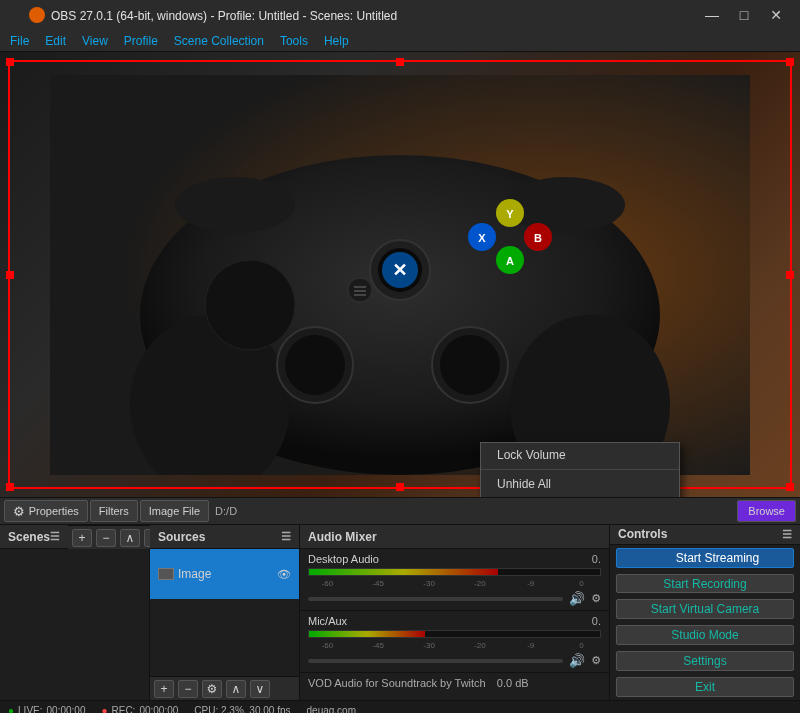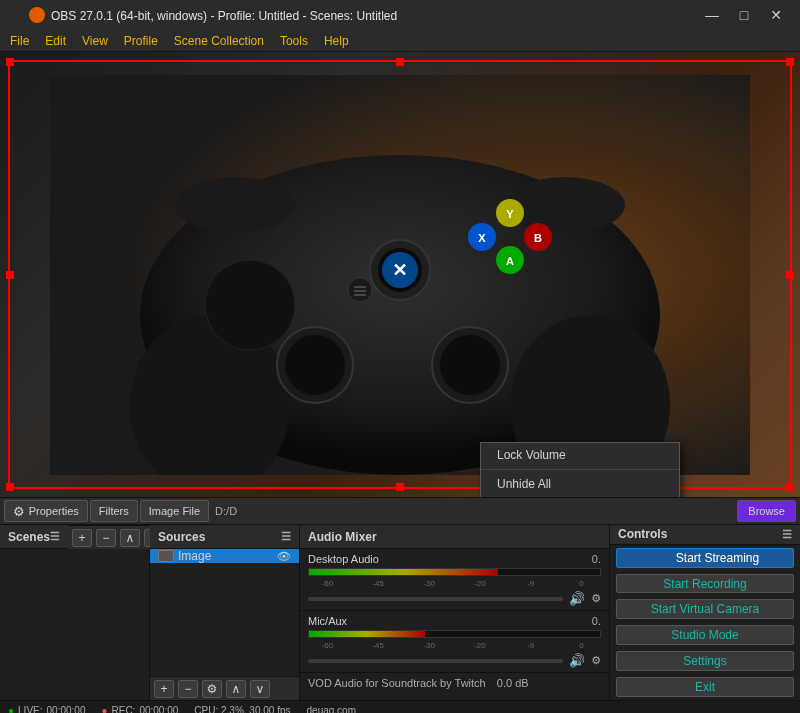--- a/index.html
+++ b/index.html
@@ -57,21 +57,21 @@
       height: 22px;
       background: #2b2b2b;
       display: flex;
       align-items: center;
       padding: 0 2px;
       border-bottom: 1px solid #111;
     }
     .menu-item {
       padding: 2px 8px;
       font-size: 12px;
-      color: #eab308;
+      color: #0ea5e9;
       cursor: pointer;
     }
 
     
     #preview-area {
       position: relative;
       height: 445px;
       background: #111;
       overflow: hidden;
     }
@@ -240,21 +240,21 @@
     }
 
     
     #sources-panel {
       width: 150px;
       border-right: 1px solid #111;
       display: flex;
       flex-direction: column;
     }
     .source-item {
-      padding: 0 8px;
+      padding: 18px 8px;
       font-size: 12px;
       color: #d0d0d0;
       cursor: pointer;
       display: flex;
       align-items: center;
       gap: 4px;
     }
     .source-item.selected { background: #1a7acc; }
     .source-icon {
       width: 16px;

